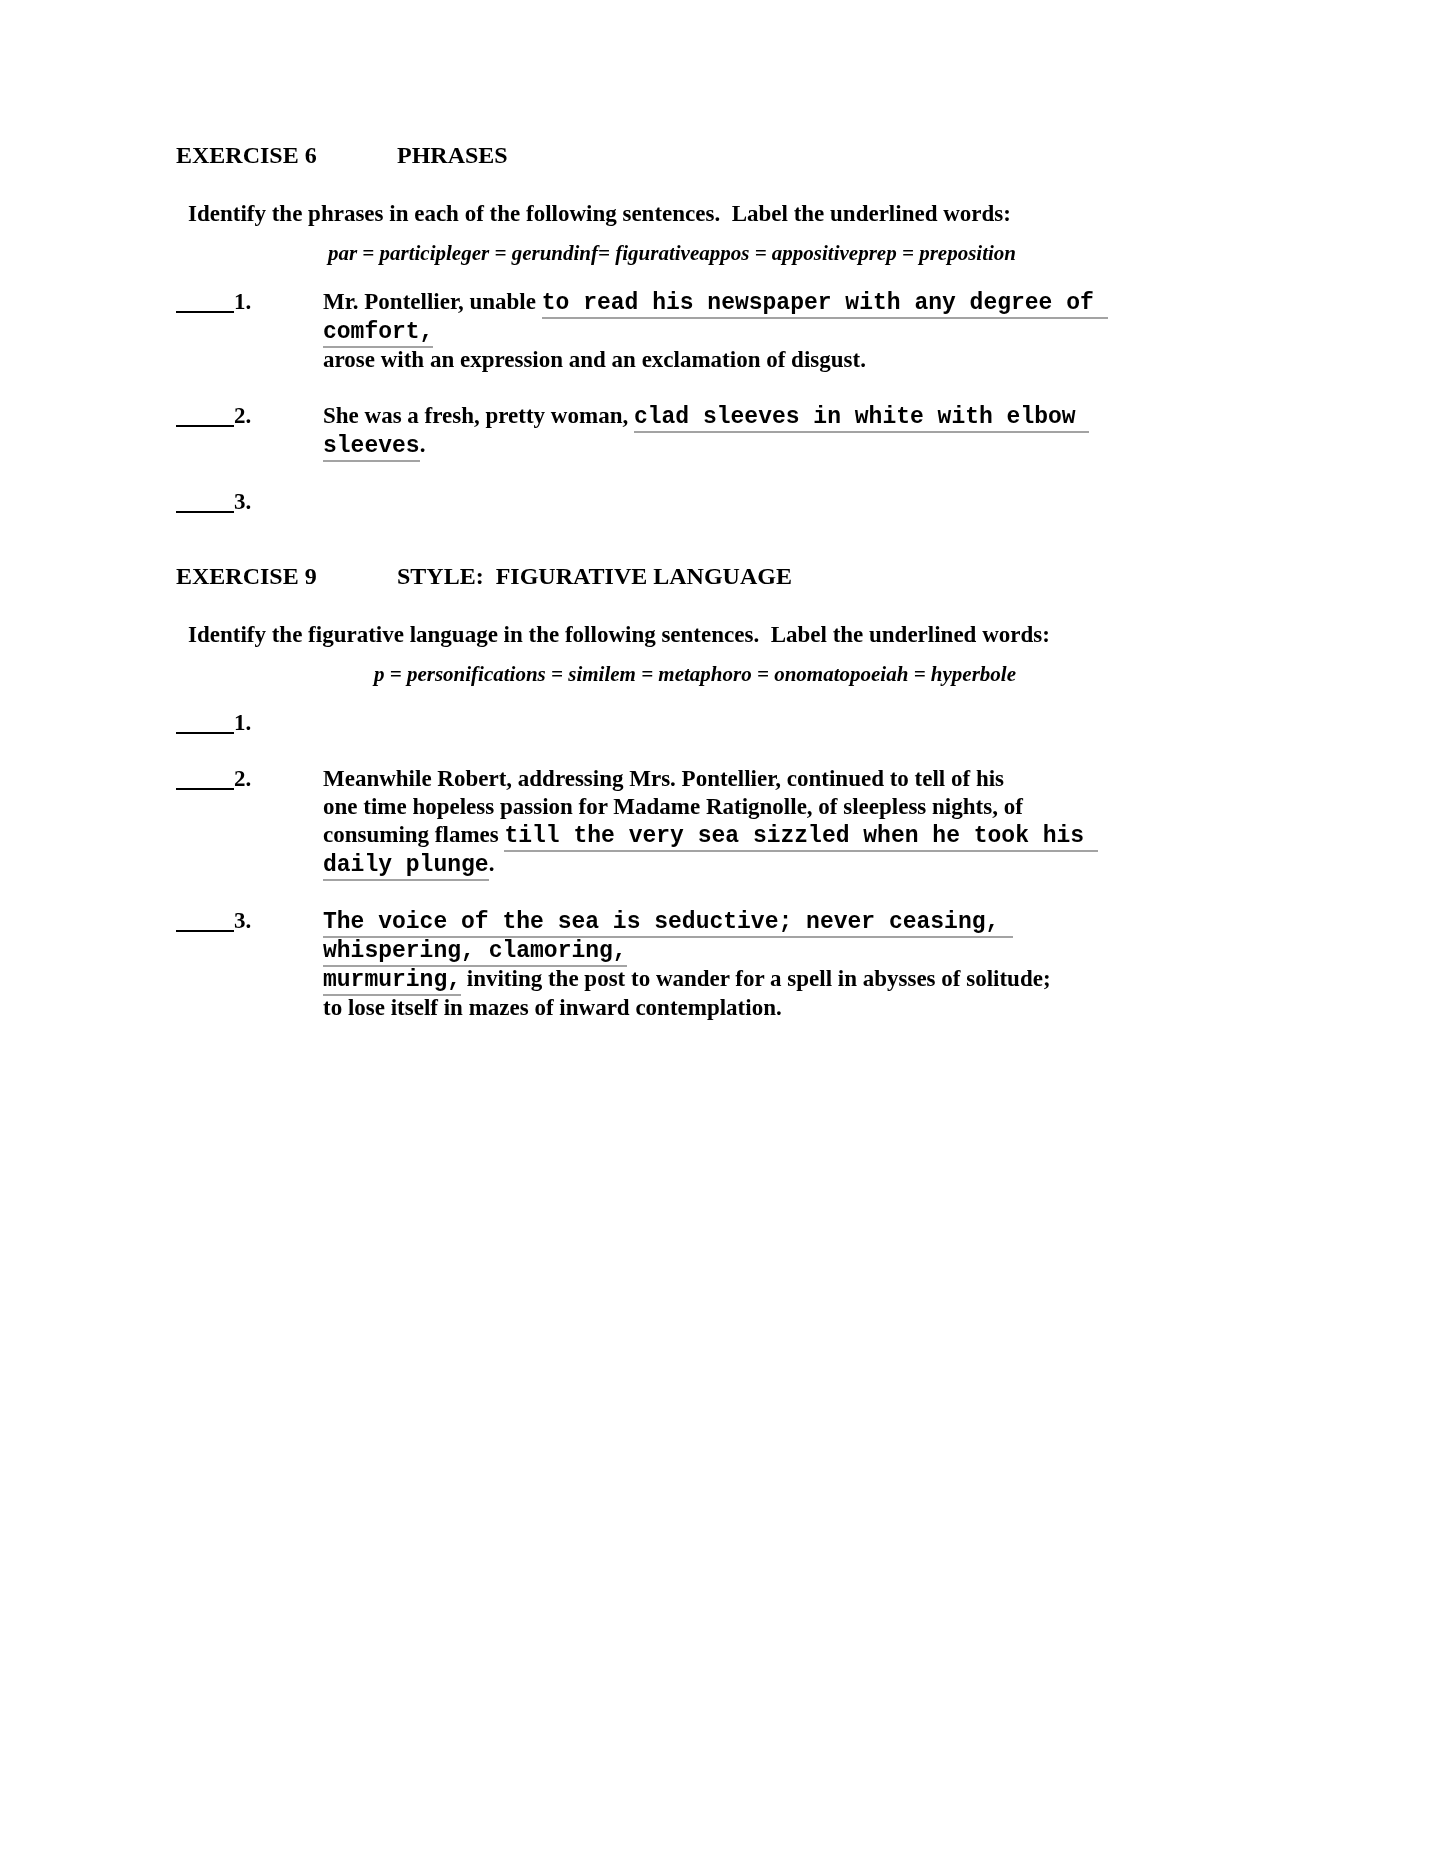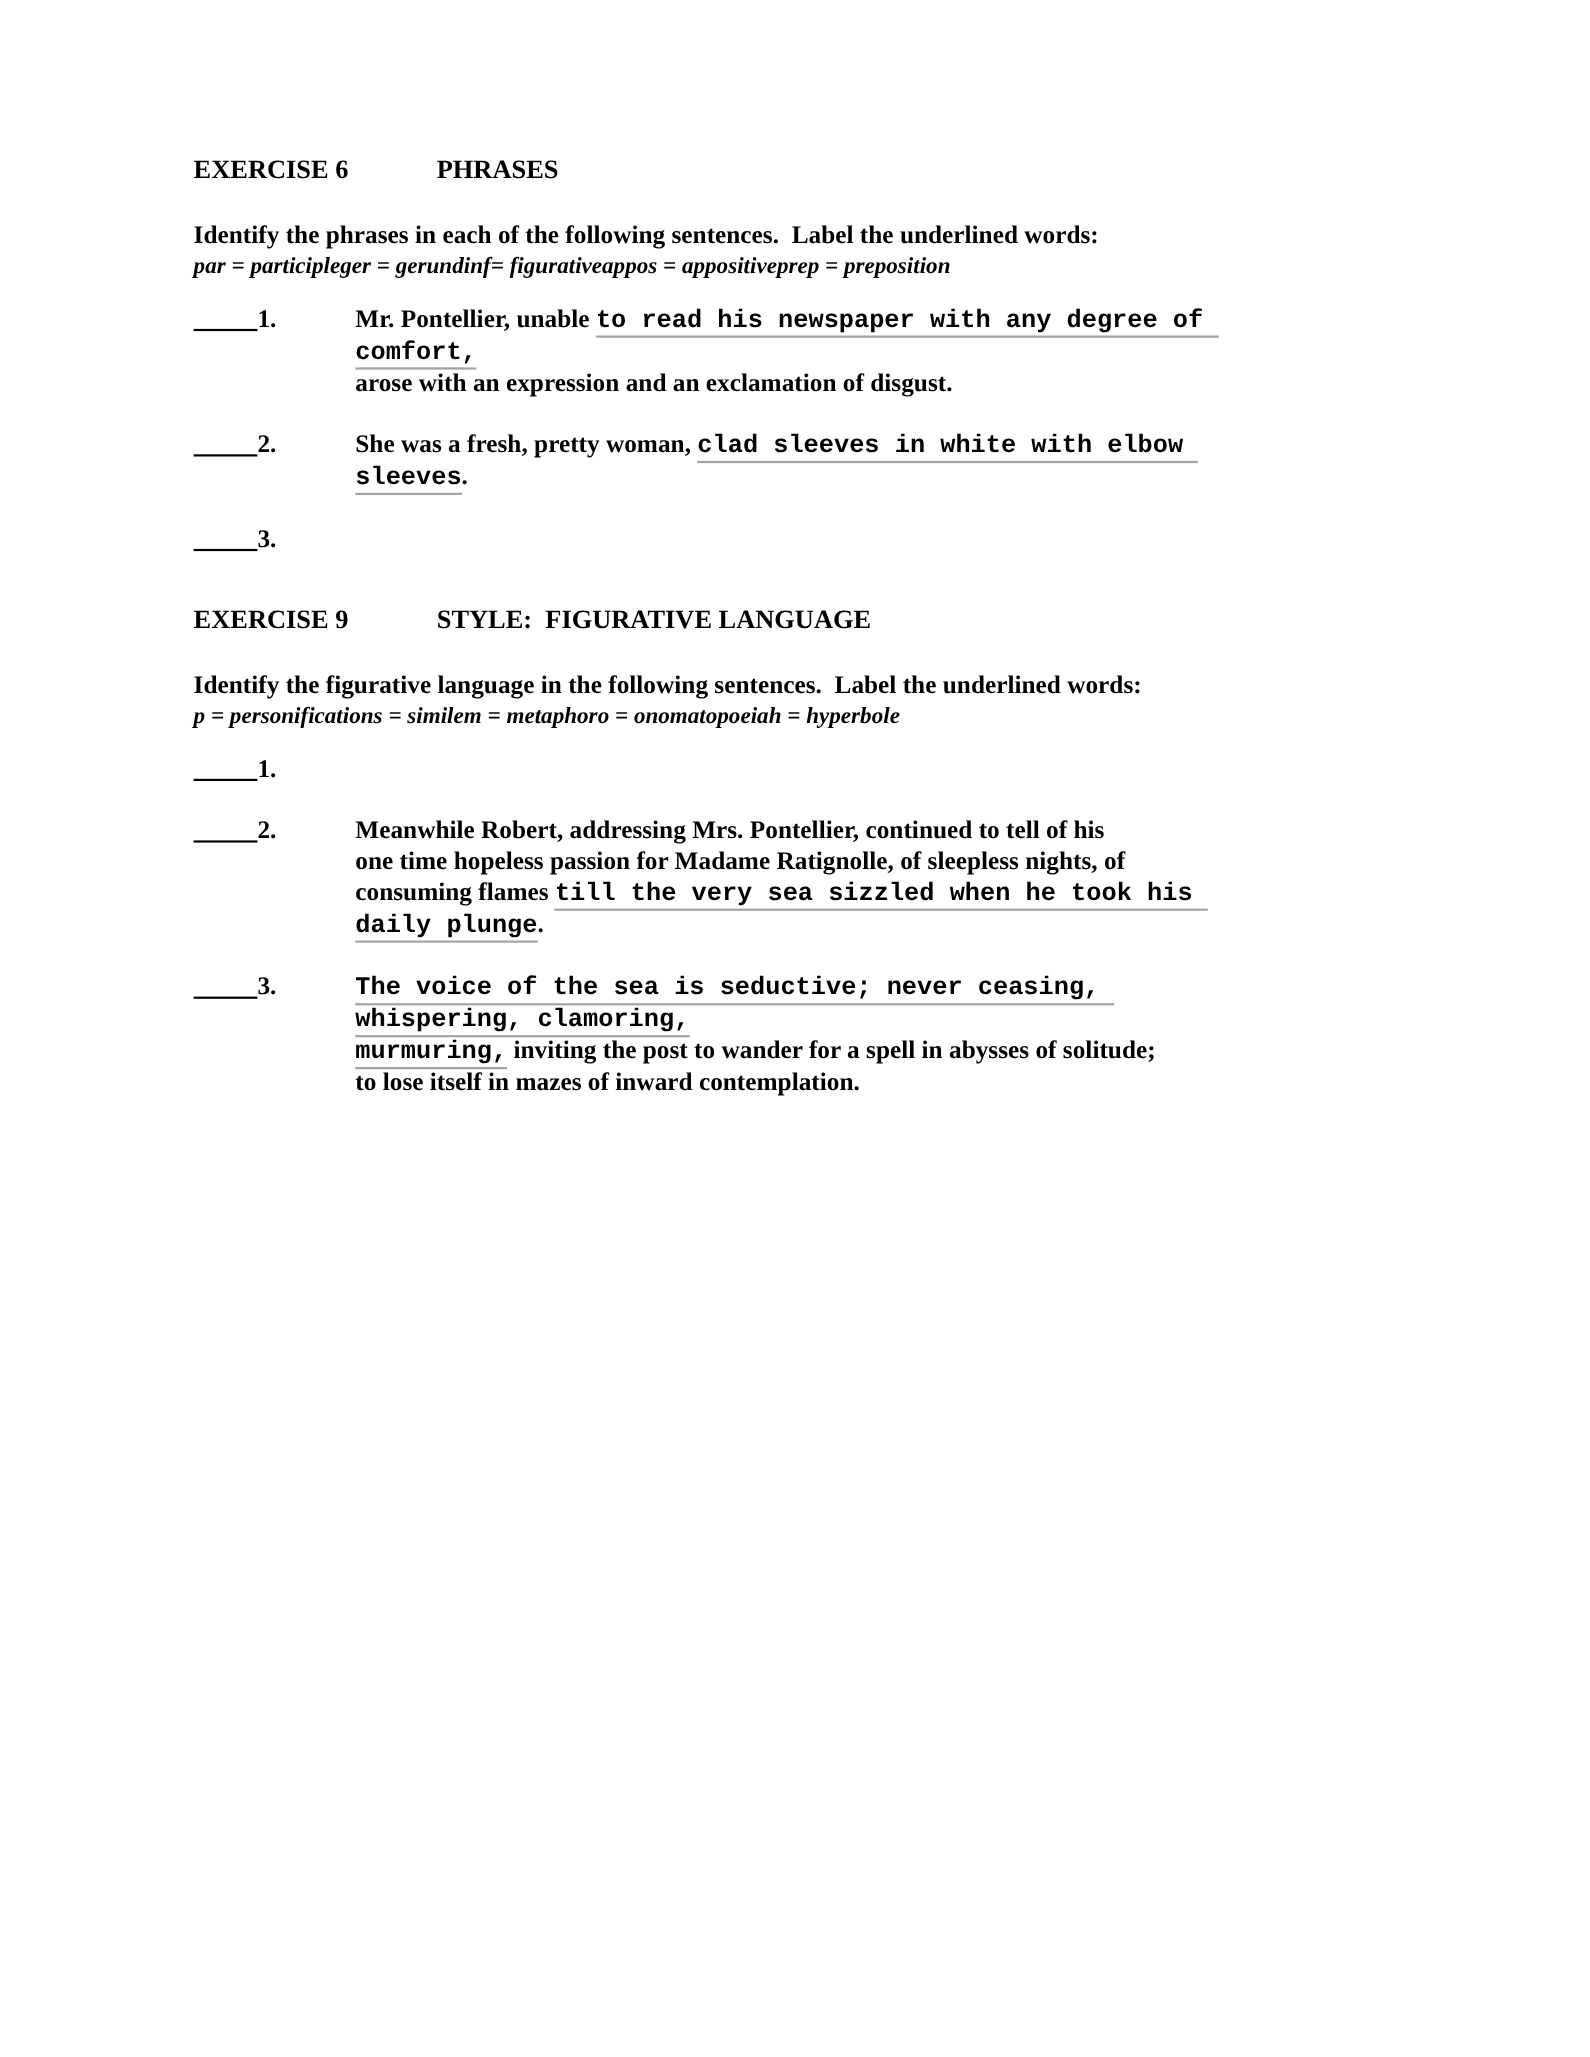--- a/index.html
+++ b/index.html
@@ -30,26 +30,26 @@
     margin: 0 0 30px 0;
     font-weight: bold;
   }
   .ex-title .title-label {
     display: inline-block;
     width: 215px;
   }
   .instructions {
     font-size: 23px;
     line-height: 28px;
-    margin: 0;
+    margin: 12px;
     font-weight: bold;
   }
   .abbrevs {
     display: flex;
-    justify-content: flex-start;
+    justify-content: flex-end;
     width: 840px;
     font-size: 21px;
     line-height: 26px;
     font-style: italic;
     font-weight: bold;
     margin: 0;
   }
   .items {
     margin-top: 22px;
   }

